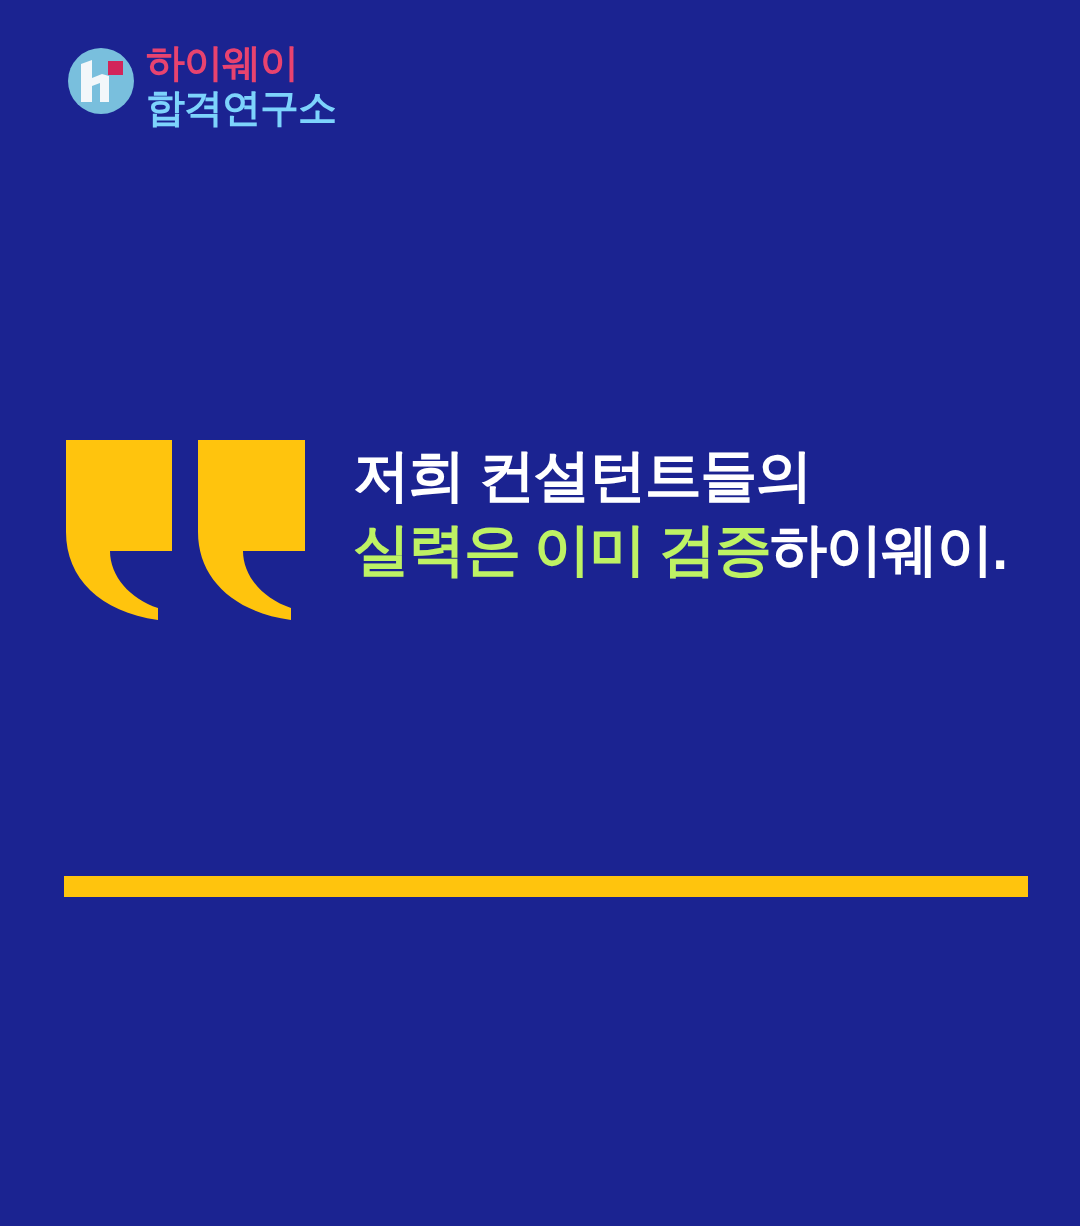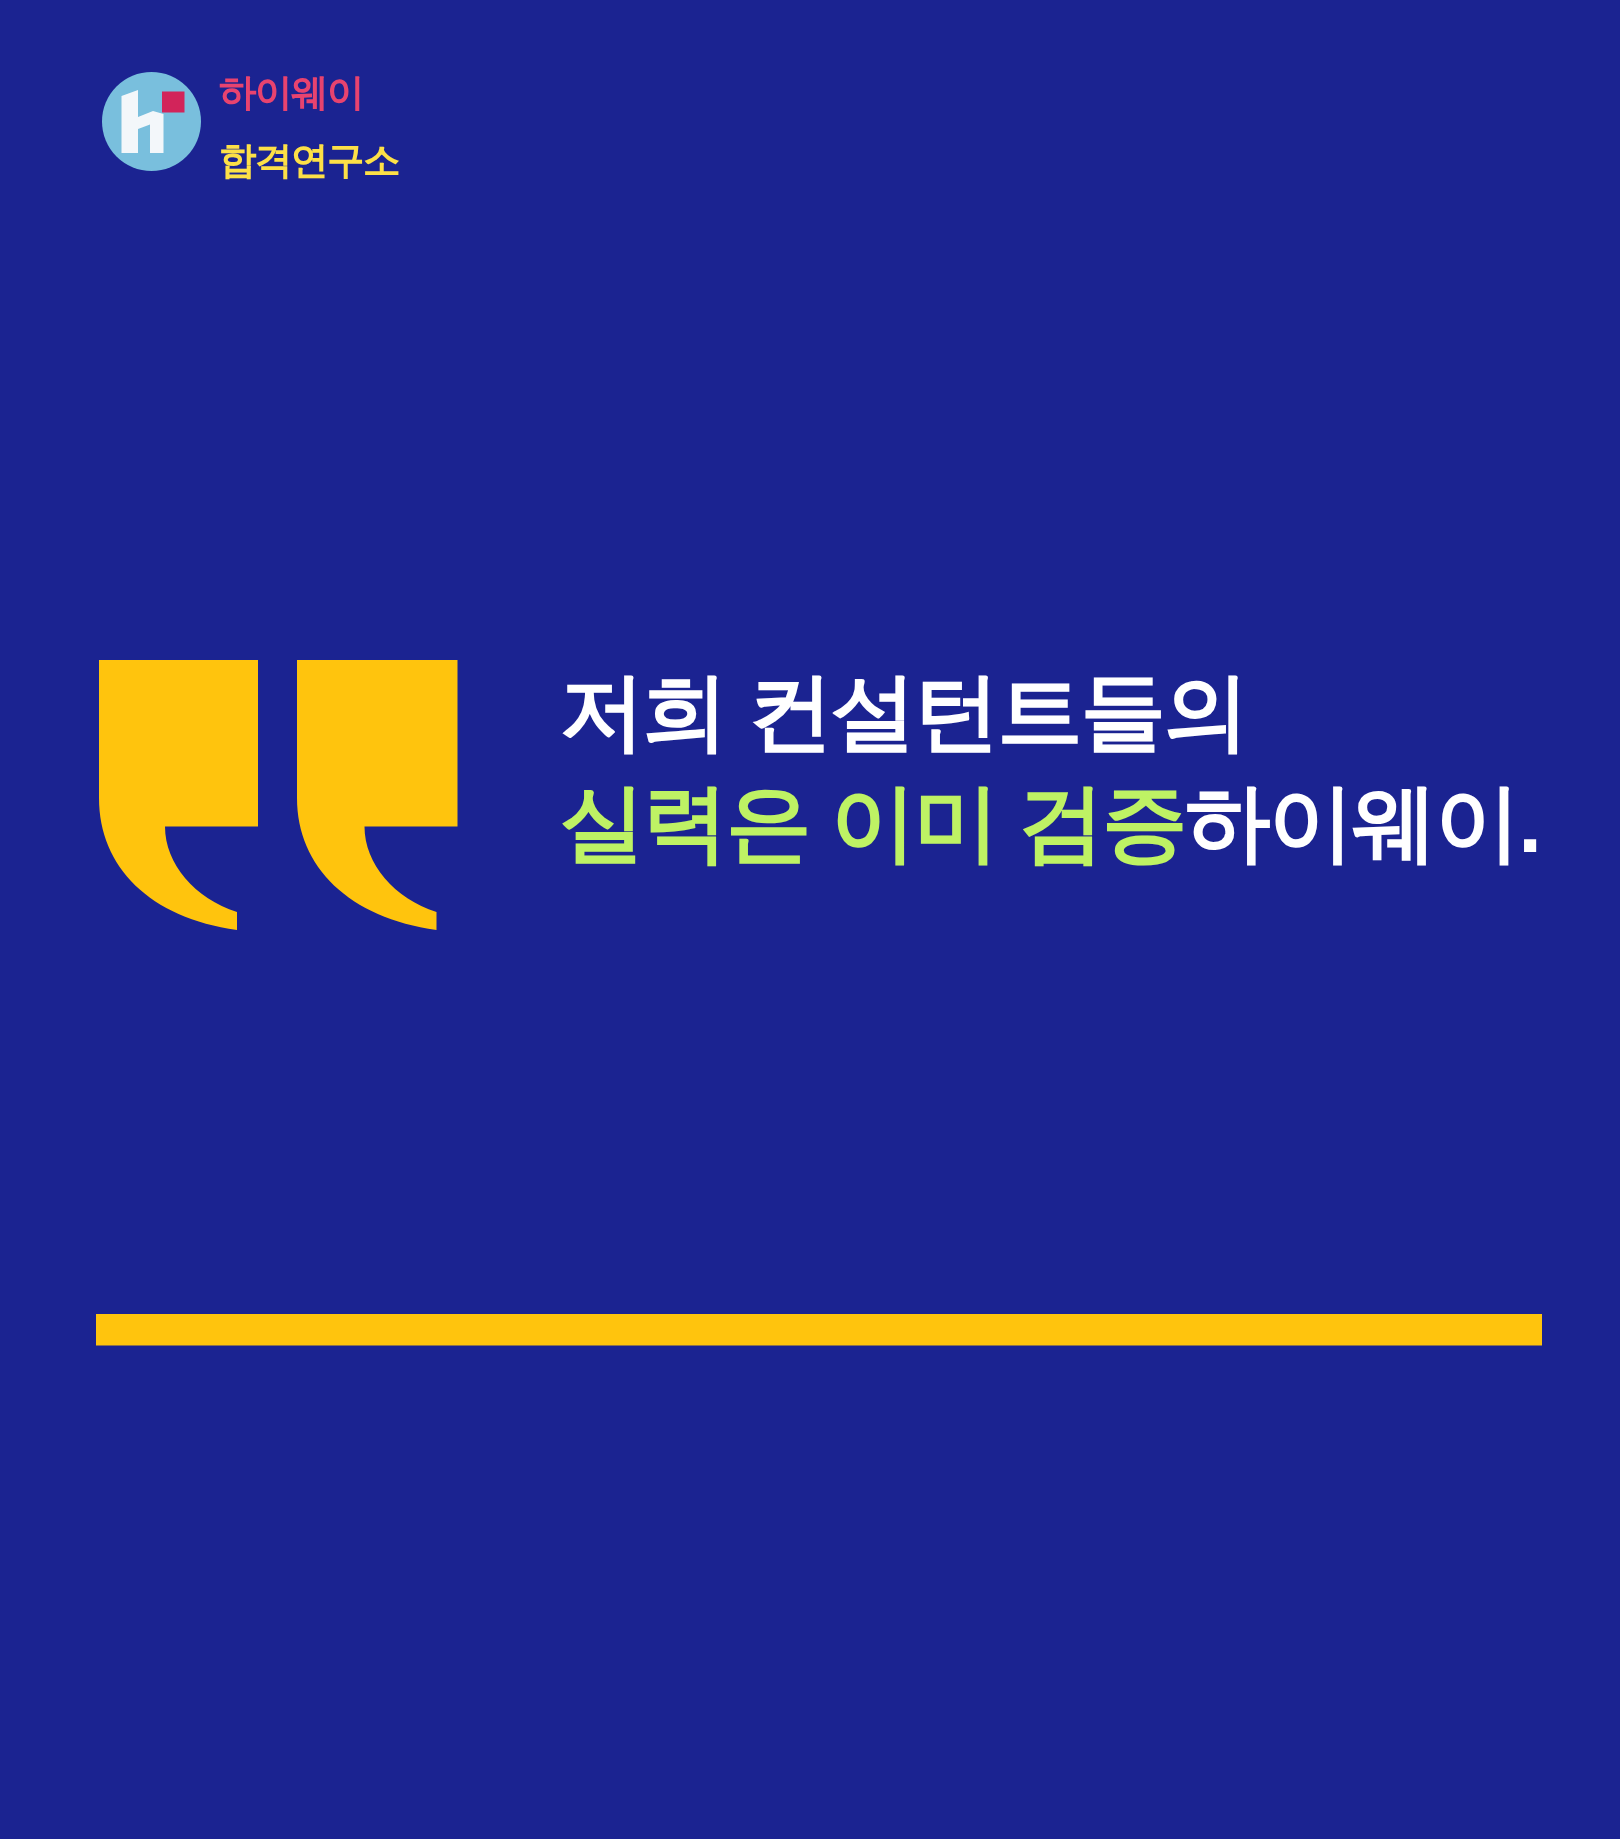--- a/index.html
+++ b/index.html
@@ -41,27 +41,27 @@
 
   #logo-text {
     position: absolute;
     left: 82px;
     top: 0px;
     width: 330px;
   }
 
   .logo-line {
     font-weight: 800;
-    font-size: 25px;
+    font-size: 39px;
     line-height: 45px;
     letter-spacing: -1px;
     white-space: nowrap;
   }
   #logo-line-1 { color: #e8436f; }
-  #logo-line-2 { color: #fde047; }
+  #logo-line-2 { color: #7dd3fc; }
 
   
   #quote-marks {
     position: absolute;
     left: 62px;
     top: 436px;
     width: 260px;
     height: 190px;
   }
 
@@ -73,21 +73,20 @@
     width: 700px;
   }
 
   .quote-line {
     font-weight: 800;
     font-size: 57px;
     line-height: 74px;
     letter-spacing: -1.5px;
     white-space: nowrap;
     color: #ffffff;
-    margin-left: 20px;
   }
 
   .hl { color: #bef264; }
 
   #quote-para-2 {
     position: absolute;
     left: 353px;
     top: 686px;
     width: 700px;
   }

